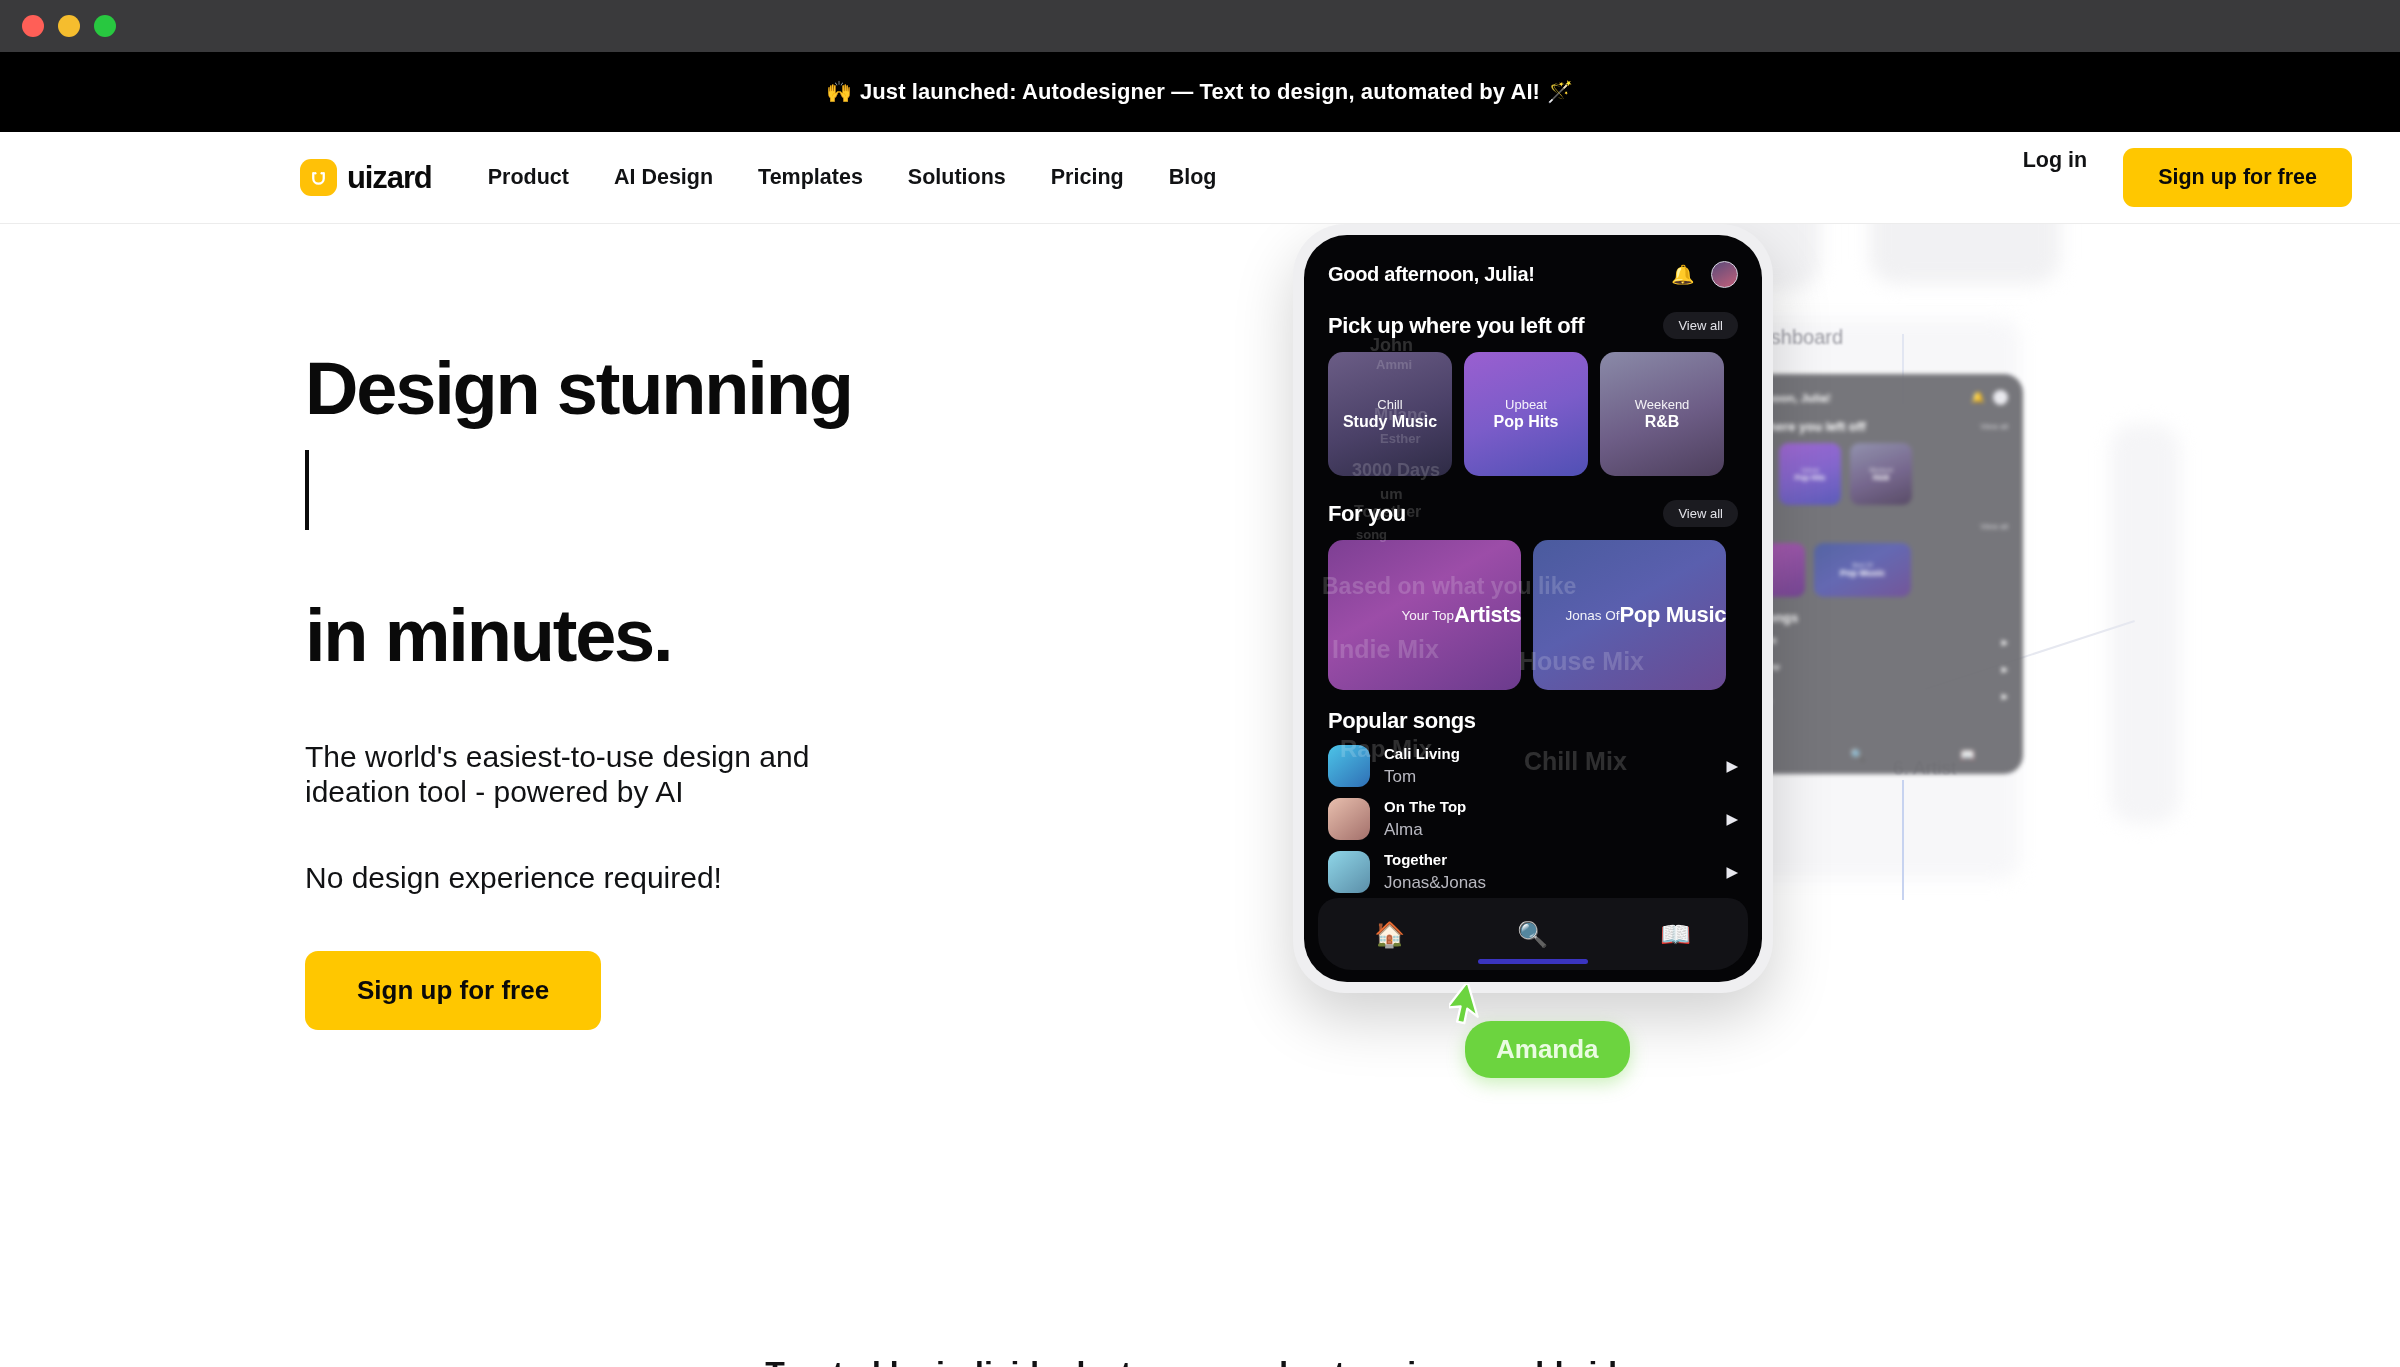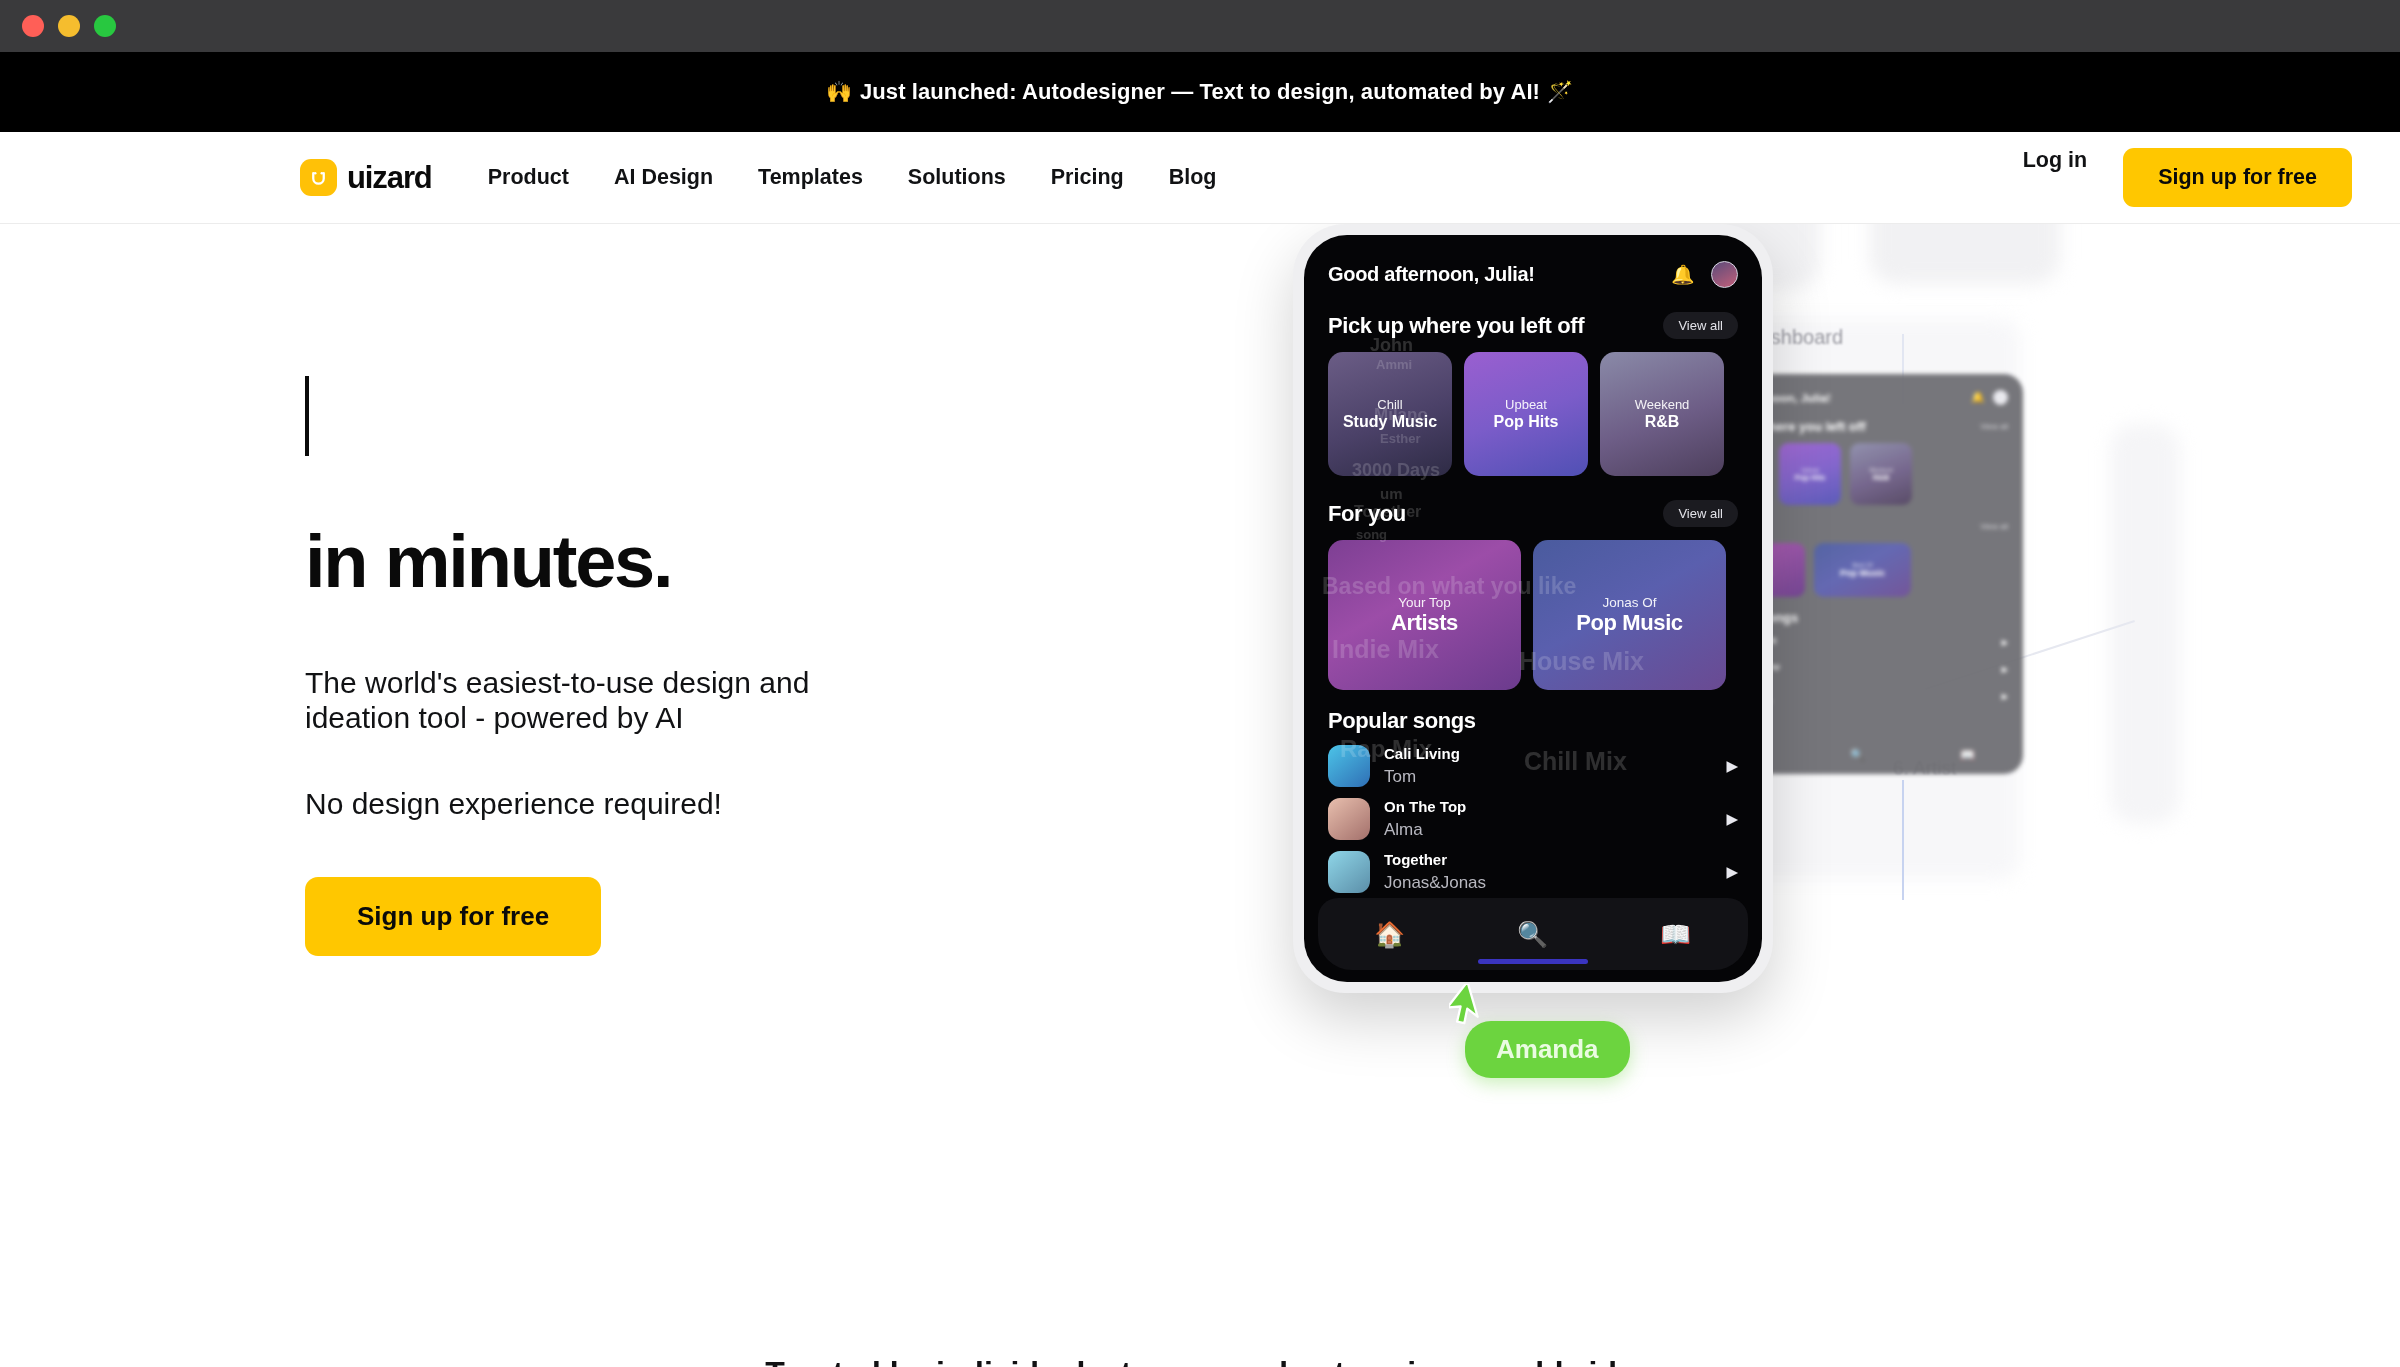--- a/index.html
+++ b/index.html
@@ -252,21 +252,21 @@
     text-align: center; position: relative;
   }
   .p-tile .t-top { font-size: 13px; font-weight: 500; opacity: .92; }
   .p-tile .t-main { font-size: 16px; font-weight: 700; margin-top: 1px; }
   .tile-a { background: linear-gradient(160deg,#6b5d86 0%, #4b4168 55%, #2e2b45 100%); }
   .tile-b { background: linear-gradient(160deg,#9a5fd0 0%, #7b5cc9 50%, #5050b4 100%); }
   .tile-c { background: linear-gradient(160deg,#8a8aa8 0%, #6d5d86 55%, #4d3f5c 100%); }
   .p-tiles2 { display: flex; gap: 12px; margin-top: 13px; }
   .p-tile2 {
     width: 193px; height: 150px; border-radius: 15px;
-    display: flex; flex-direction: column; align-items: center; justify-content: center;
+    display: flex; flex-direction: row; align-items: center; justify-content: flex-end;
     text-align: center;
   }
   .p-tile2 .t-top { font-size: 13.5px; font-weight: 500; opacity: .92; }
   .p-tile2 .t-main { font-size: 22px; font-weight: 700; letter-spacing: -.4px; }
   .tile-d { background: linear-gradient(150deg,#7d3f93 0%, #9c4da8 40%, #6b3b8d 100%); }
   .tile-e { background: linear-gradient(150deg,#4a5b9e 0%, #5a5fae 45%, #6a4a92 100%); }
   .p-songs { margin-top: 8px; }
   .p-song { display: flex; align-items: center; gap: 14px; margin-top: 11px; }
   .p-thumb { width: 42px; height: 42px; border-radius: 12px; }
   .th-1 { background: linear-gradient(140deg,#4cc4e8,#2f6fb5); }
@@ -349,20 +349,21 @@
 
   <div class="nav-right">
     <span class="login-link">Log in</span>
     <button class="btn-yellow btn-nav">Sign up for free</button>
   </div>
 </div>
 
 <div class="hero">
 
   <div class="hero-left">
+    <div class="headline">Design stunning</div>
     <div class="typing-caret"></div>
     <div class="headline headline-line2">in minutes.</div>
 
     <div class="sub">
       <span>The world's easiest-to-use design and</span><br>
       <span>ideation tool - powered by AI</span>
     </div>
     <div class="sub sub-2">No design experience required!</div>
 
     <button class="btn-yellow btn-hero">Sign up for free</button>

